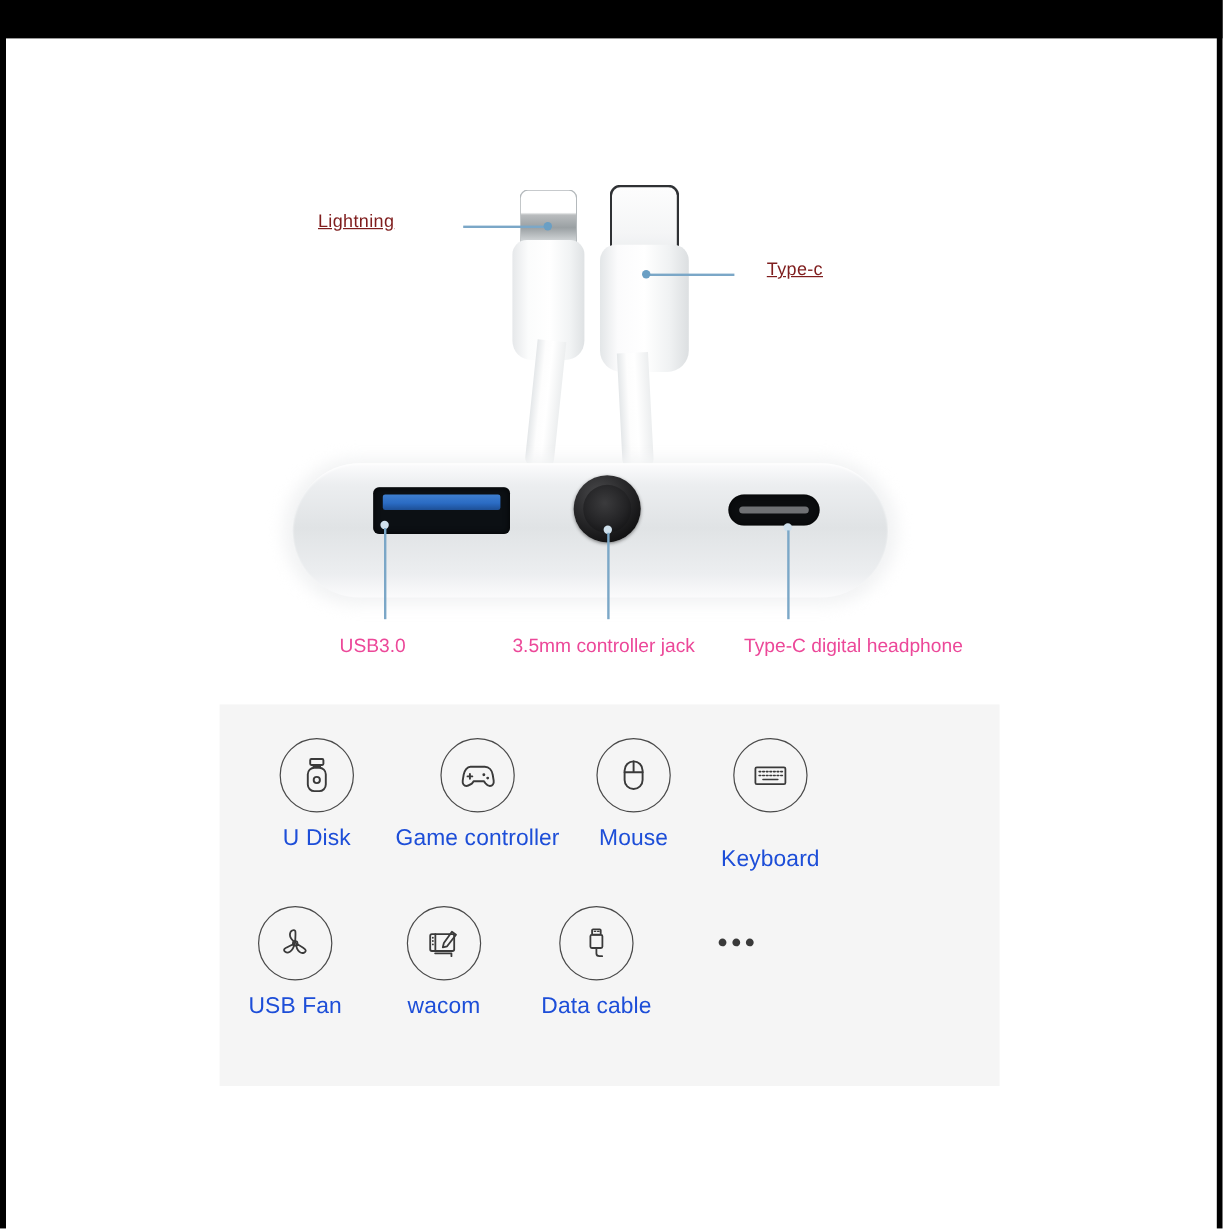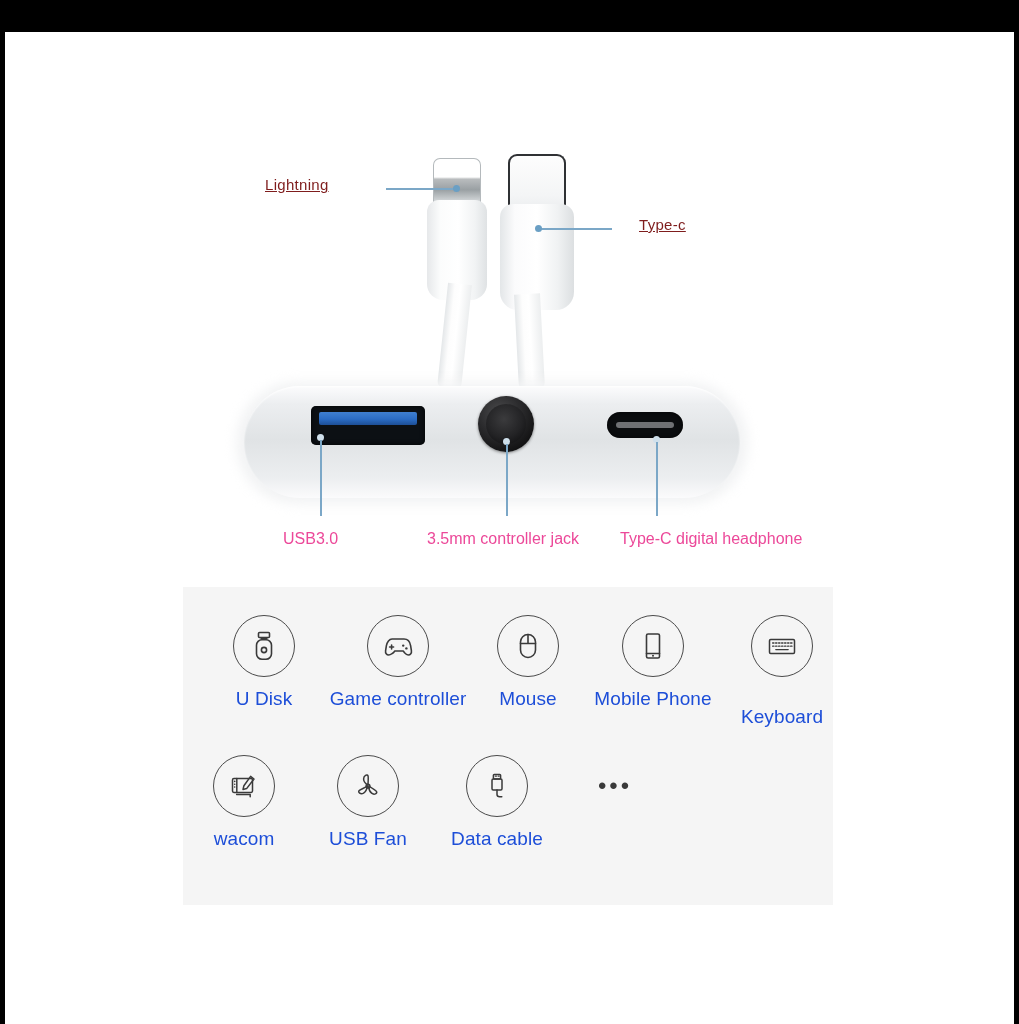--- a/index.html
+++ b/index.html
@@ -357,74 +357,64 @@
       <div class="compat-item" style="width:110px;justify-content:space-between;">
         <div class="icon-circle">
           <svg width="32" height="32" viewBox="0 0 32 32" fill="none" stroke="#3a3a3a" stroke-width="1.6" stroke-linecap="round" stroke-linejoin="round">
             <rect x="8.5" y="4.5" width="15" height="23" rx="7.5"></rect>
             <path d="M16 4.5v9M8.5 13.5h15"></path>
           </svg>
         </div>
         <div class="compat-label">Mouse</div>
       </div>
 
-      <div class="compat-item" style="width:140px;">
-        <div class="icon-circle">
-          <svg width="32" height="32" viewBox="0 0 32 32" fill="none" stroke="#3a3a3a" stroke-width="1.6" stroke-linecap="round" stroke-linejoin="round">
-            <rect x="9.5" y="4" width="13" height="24" rx="1.6"></rect>
-            <path d="M9.5 23.5h13"></path>
-            <circle cx="16" cy="25.8" r="1" fill="#3a3a3a" stroke="none"></circle>
-          </svg>
-        </div>
-        <div class="compat-label">Mobile Phone</div>
-      </div>
 
       <div class="compat-item" style="width:118px;gap:18px;">
         <div class="icon-circle">
           <svg width="36" height="36" viewBox="0 0 36 36" fill="none" stroke="#3a3a3a" stroke-width="1.5" stroke-linecap="round" stroke-linejoin="round">
             <rect x="5.5" y="11.5" width="25" height="14" rx="1.2"></rect>
             <path d="M8.6 15h1.4M11.6 15h1.4M14.6 15h1.4M17.6 15h1.4M20.6 15h1.4M23.6 15h1.4M26.6 15h1.4
                      M8.6 18.2h1.4M11.6 18.2h1.4M14.6 18.2h1.4M17.6 18.2h1.4M20.6 18.2h1.4M23.6 18.2h1.4M26.6 18.2h1.4
                      M11.8 21.6h12.4" stroke-width="1.3"></path>
           </svg>
         </div>
         <div class="compat-label">Keyboard</div>
       </div>
     </div>
 
     <div class="compat-row row2">
 
+
+      <div class="compat-item" style="width:126px;">
+        <div class="icon-circle">
+          <svg width="34" height="34" viewBox="0 0 34 34" fill="none" stroke="#3a3a3a" stroke-width="1.5" stroke-linecap="round" stroke-linejoin="round">
+            <path d="M17 16.4c0-4 .6-8.4 0-9.6-.8-1.6-4.4-.6-4.4 3.2 0 2.8 2.4 5 4.4 6.4z"></path>
+            <path d="M16.4 17.2c-3.4 2-7.6 3.6-8.4 4.6-1.1 1.4 1.4 4.2 4.6 2.4 2.4-1.4 3.4-4.6 3.8-7z"></path>
+            <path d="M17.8 17.2c3.4 2 7.2 4.2 7.8 5.4.9 1.6-2.2 3.8-5 1.6-2.1-1.7-2.8-4.7-2.8-7z"></path>
+            <circle cx="17" cy="17.2" r="1.9"></circle>
+          </svg>
+        </div>
+        <div class="compat-label">USB Fan</div>
+      </div>
 
       <div class="compat-item" style="width:122px;">
         <div class="icon-circle">
           <svg width="36" height="36" viewBox="0 0 36 36" fill="none" stroke="#3a3a3a" stroke-width="1.5" stroke-linecap="round" stroke-linejoin="round">
             <rect x="6.5" y="10.5" width="20" height="14" rx="1.4"></rect>
             <path d="M10.8 10.5v14"></path>
             <circle cx="8.7" cy="13.4" r=".8" fill="#3a3a3a" stroke="none"></circle>
             <circle cx="8.7" cy="16.2" r=".8" fill="#3a3a3a" stroke="none"></circle>
             <circle cx="8.7" cy="19" r=".8" fill="#3a3a3a" stroke="none"></circle>
             <path d="M24.6 8.4l3.4 2.6-7.4 9.6-3.6.8.9-3.6z"></path>
             <path d="M10.6 26.4h13.6v2.4"></path>
           </svg>
         </div>
         <div class="compat-label">wacom</div>
       </div>
 
-      <div class="compat-item" style="width:126px;">
-        <div class="icon-circle">
-          <svg width="34" height="34" viewBox="0 0 34 34" fill="none" stroke="#3a3a3a" stroke-width="1.5" stroke-linecap="round" stroke-linejoin="round">
-            <path d="M17 16.4c0-4 .6-8.4 0-9.6-.8-1.6-4.4-.6-4.4 3.2 0 2.8 2.4 5 4.4 6.4z"></path>
-            <path d="M16.4 17.2c-3.4 2-7.6 3.6-8.4 4.6-1.1 1.4 1.4 4.2 4.6 2.4 2.4-1.4 3.4-4.6 3.8-7z"></path>
-            <path d="M17.8 17.2c3.4 2 7.2 4.2 7.8 5.4.9 1.6-2.2 3.8-5 1.6-2.1-1.7-2.8-4.7-2.8-7z"></path>
-            <circle cx="17" cy="17.2" r="1.9"></circle>
-          </svg>
-        </div>
-        <div class="compat-label">USB Fan</div>
-      </div>
-
       <div class="compat-item" style="width:132px;">
         <div class="icon-circle">
           <svg width="32" height="32" viewBox="0 0 32 32" fill="none" stroke="#3a3a3a" stroke-width="1.5" stroke-linecap="round" stroke-linejoin="round">
             <rect x="12.4" y="4.5" width="7.2" height="4.4" rx=".8"></rect>
             <path d="M14.2 6.1h1.3M17 6.1h1.3" stroke-width="1.1"></path>
             <rect x="11" y="9" width="10" height="11" rx="1.2"></rect>
             <path d="M16 20v4.6c0 1.4 1.2 2.2 2.6 2.2h2.2"></path>
           </svg>
         </div>
         <div class="compat-label">Data cable</div>

